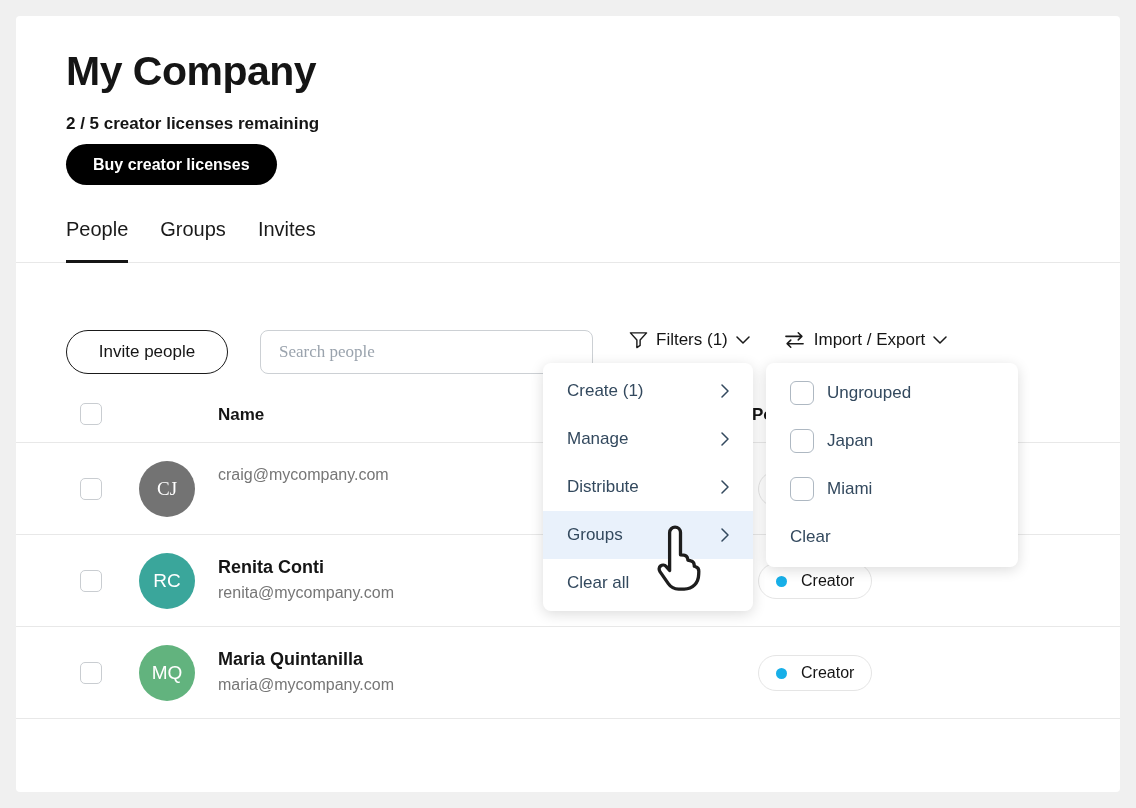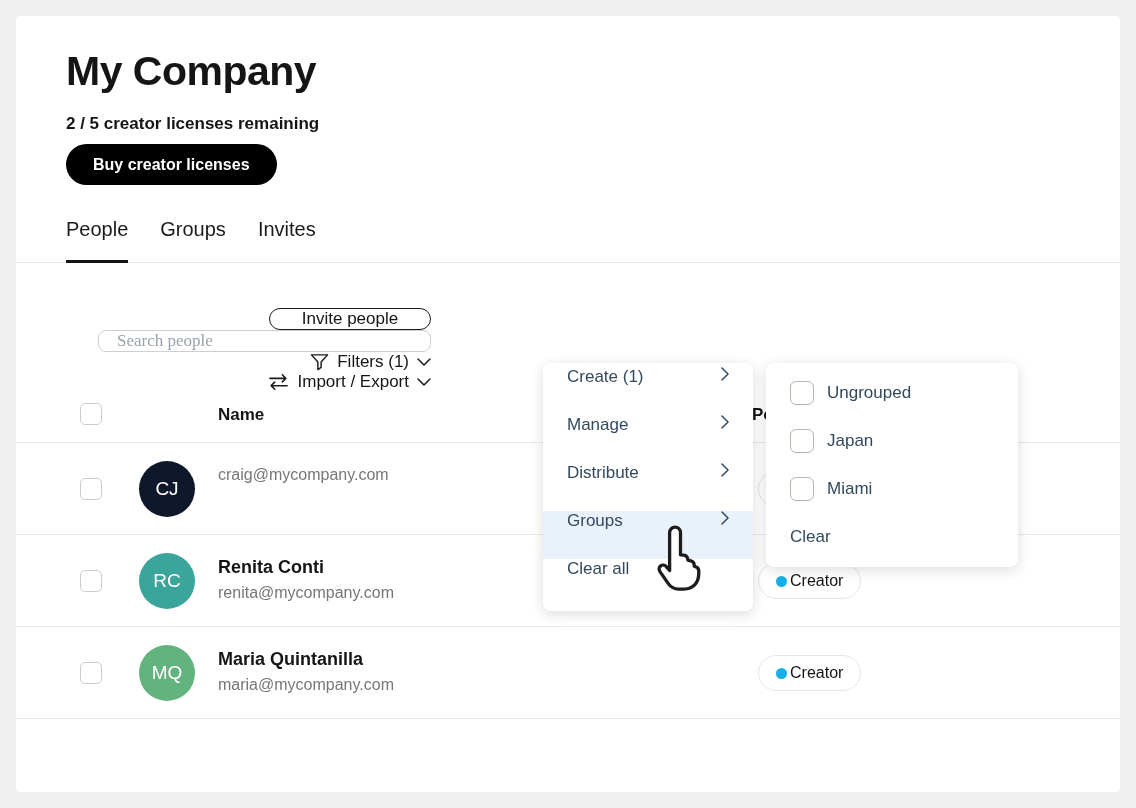--- a/index.html
+++ b/index.html
@@ -12,21 +12,21 @@
   .license-summary { position:absolute; left:50px; top:98px; font-size:17px; font-weight:700; color:#151515; }
   .buy-btn { position:absolute; left:50px; top:128px; height:41px; padding:0 27px; border:none; border-radius:21px;
              background:#000; color:#fff; font-size:16px; font-weight:700; font-family:inherit; display:flex; align-items:center; cursor:pointer; }
 
   
   .tabs-wrap { position:absolute; left:0; right:0; top:202px; border-bottom:1px solid #e8e8e8; padding-left:50px; display:flex; gap:32px; }
   .tab { font-size:20px; color:#1a1a1a; padding-bottom:19px; cursor:pointer; border-bottom:3px solid transparent; margin-bottom:-1px; }
   .tab.active { border-bottom-color:#151515; }
 
   
-  .toolbar { position:absolute; left:50px; top:292px; height:44px; display:flex; align-items:flex-end;flex-direction:column; }
+  .toolbar { position:absolute; left:50px; top:314px; height:44px; display:flex; align-items:flex-start; }
   .invite-btn { width:162px; height:44px; border:1px solid #1a1a1a; border-radius:22px; background:#fff;
                 font-size:17px; color:#151515; font-family:inherit; cursor:pointer; }
   .search-box { width:333px; height:44px; margin-left:32px; border:1px solid #ccd0d4; border-radius:8px;
                 padding:0 18px; font-size:17px; color:#151515; font-family:Liberation Serif, serif; outline:none; }
   .search-box::placeholder { color:#9aa3ad; }
   .dd-trigger { display:flex; align-items:center; gap:8px; font-size:17px; color:#151515; cursor:pointer; white-space:nowrap; }
   .dd-filters { margin-left:36px; }
   .dd-import { margin-left:33px; }
   .dd-trigger svg { display:block; }
 
@@ -38,27 +38,27 @@
   .thead .cb { position:absolute; left:64px; top:8px; }
   .rows { position:absolute; left:0; right:0; top:427px; }
   .prow { position:relative; height:92px; border-bottom:1px solid #e8e8e8; }
   .prow .cb { position:absolute; left:64px; top:35px; }
   .avatar { position:absolute; left:123px; top:18px; width:56px; height:56px; border-radius:50%;
             display:flex; align-items:center; justify-content:center; color:#fff; font-size:19px; }
   .pinfo { position:absolute; left:202px; top:19px; }
   .pname { font-size:18px; font-weight:600; color:#151515; line-height:26px; }
   .pemail { font-size:16px; color:#767676; line-height:26px; }
   .perm-badge { position:absolute; left:742px; top:28px; height:36px; border:1px solid #e5e5e5; border-radius:18px;
-                background:#fff; display:flex; align-items:center; gap:3px; padding:0 17px; font-size:16px; color:#151515; }
+                background:#fff; display:flex; align-items:center; gap:14px; padding:0 17px; font-size:16px; color:#151515; }
   .dot { width:11px; height:11px; border-radius:50%; }
 
   
   .menu-panel { position:absolute; left:527px; top:347px; width:210px; background:#fff; border-radius:8px;
                 box-shadow:0 3px 14px rgba(0,0,0,0.14); padding:4px 0; z-index:10; }
-  .menu-item { height:48px; display:flex; align-items:flex-start; justify-content:space-between; padding:0 24px;
+  .menu-item { height:48px; display:flex; align-items:center; justify-content:space-between; padding:0 24px;
                font-size:17px; color:#33495e; cursor:pointer; }
   .menu-item.highlighted { background:#e9f1fb; }
   .menu-item svg { display:block; }
 
   
   .submenu-panel { position:absolute; left:750px; top:347px; width:252px; background:#fff; border-radius:8px;
                    box-shadow:0 3px 14px rgba(0,0,0,0.14); padding:6px 0; z-index:9; }
   .sub-item { height:48px; display:flex; align-items:center; gap:13px; padding:0 24px; font-size:17px; color:#33495e; cursor:pointer; }
   .sub-cb { width:24px; height:24px; border:1px solid #aeb8c2; border-radius:6px; background:#fff; flex:0 0 auto; }
   .sub-clear { height:48px; display:flex; align-items:center; padding:0 24px; font-size:17px; color:#33495e; cursor:pointer; }
@@ -114,21 +114,21 @@
   <div class="thead">
     <span class="cb"></span>
     <div class="th-name">Name</div>
     <div class="th-perm">Permission</div>
   </div>
 
   <div class="rows">
 
     <div class="prow">
       <span class="cb"></span>
-      <div class="avatar" style="background: #0f172a;">CJ</div>
+      <div class="avatar" style="background: #737373; font-family: Liberation Serif, serif;">CJ</div>
       <div class="pinfo">
         <div class="pemail">craig@mycompany.com</div>
       </div>
       <div class="perm-badge">
         <span class="dot" style="background: rgb(23, 175, 232);"></span>
         <span>Creator</span>
       </div>
     </div>
 
     <div class="prow">

